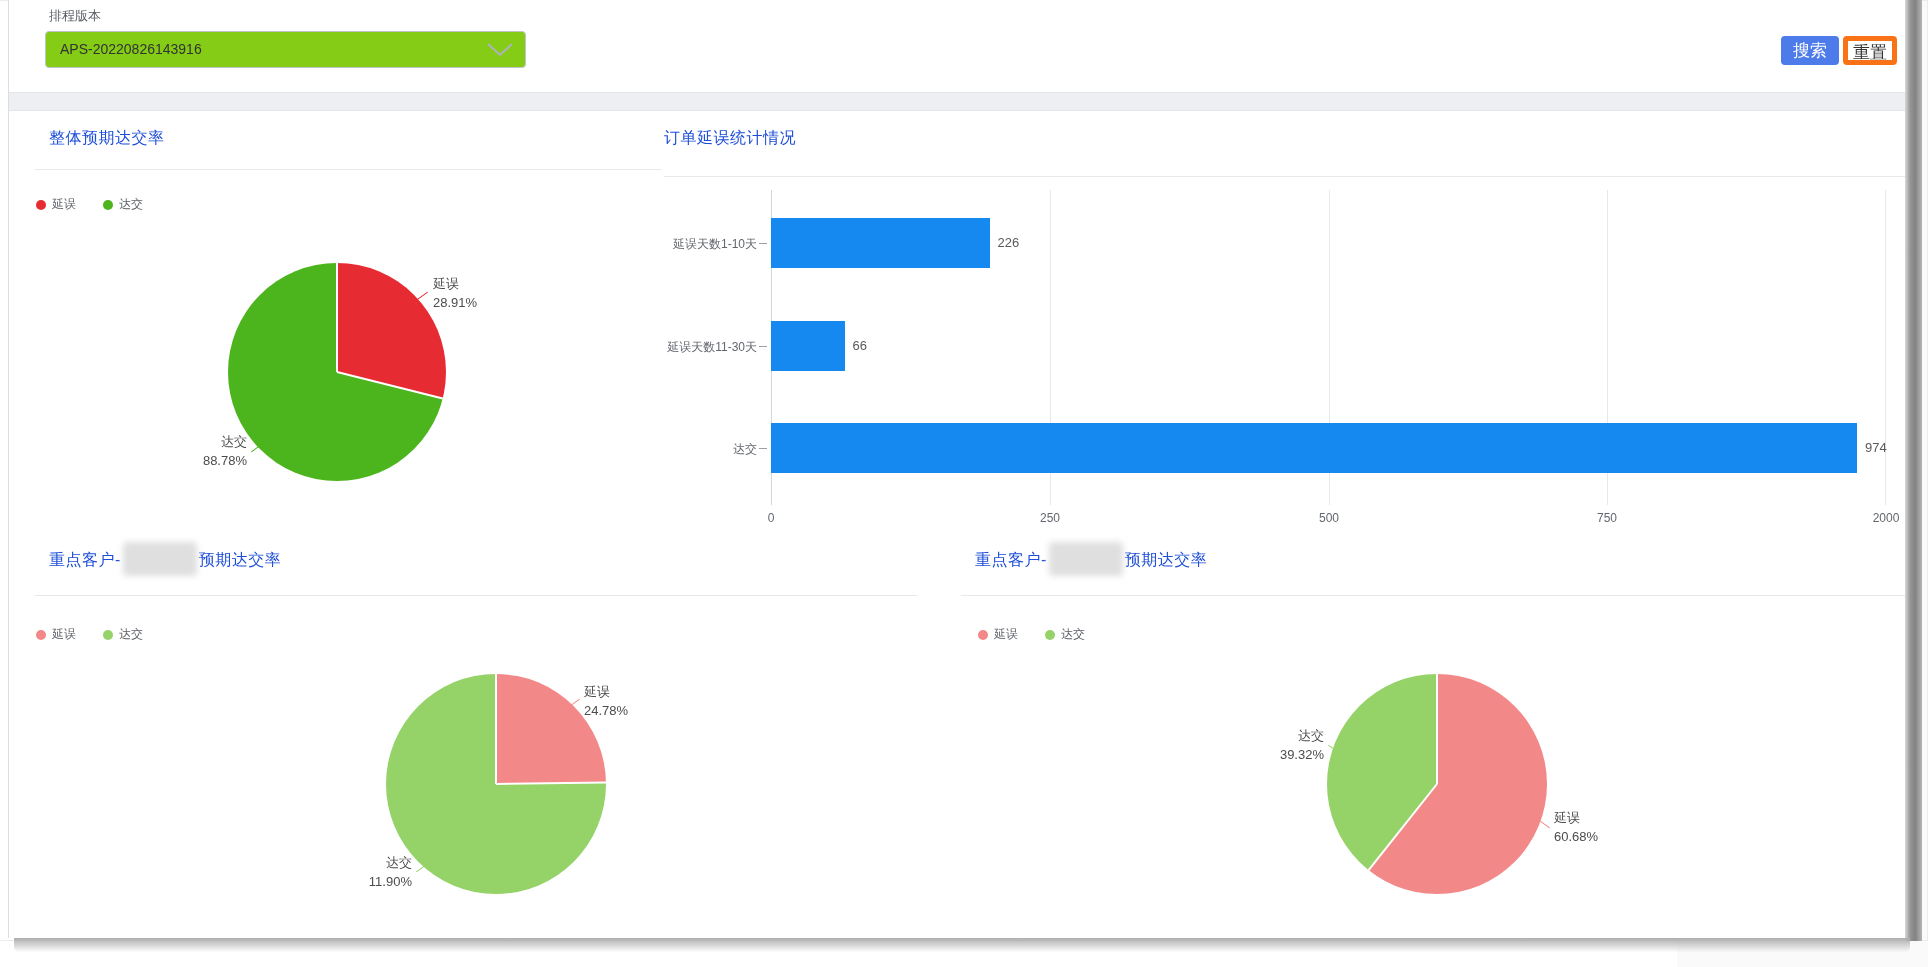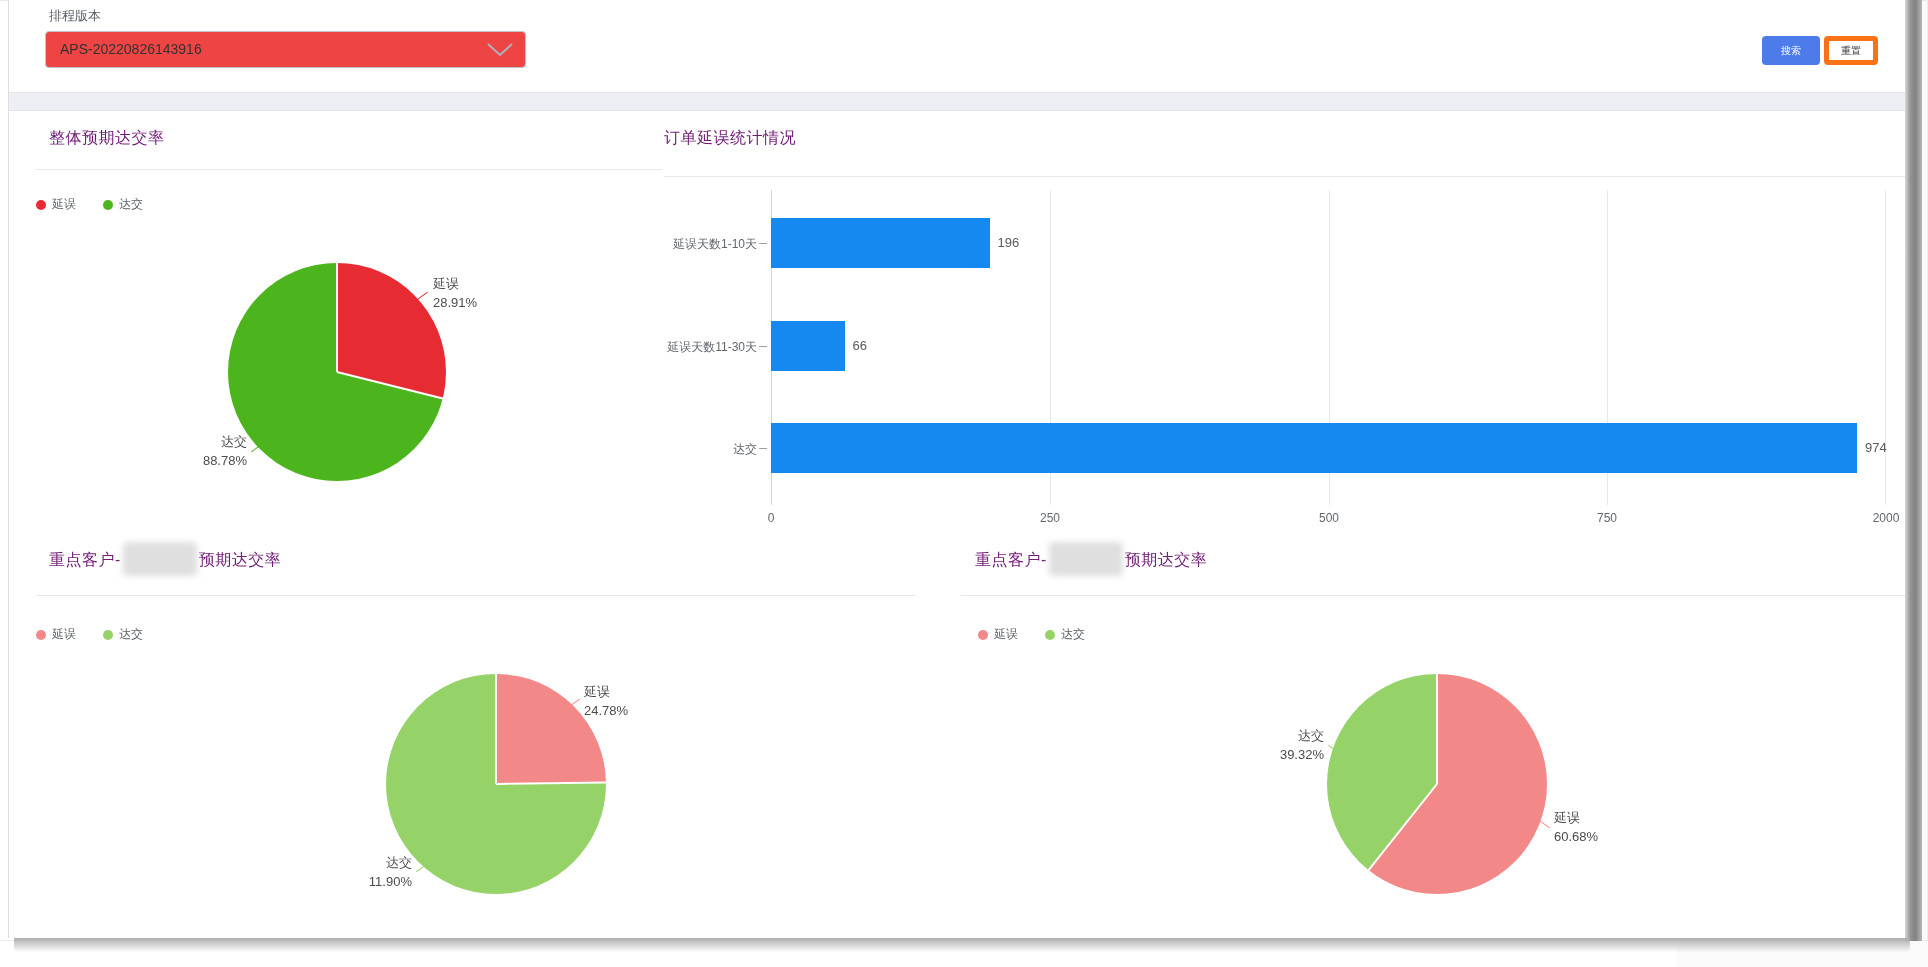--- a/index.html
+++ b/index.html
@@ -7,35 +7,35 @@
   .screen { position:relative; width:1677px; height:967px; background:#fff; }
   .frame { position:absolute; left:0; top:0; width:1928px; height:941px; border:1px solid #ececec; border-left:none; }
   .content { position:absolute; left:8px; top:0; width:1897px; height:938px; background:#fff; border-left:1px solid #dedede; }
   .edge-right { position:absolute; left:1905px; top:0; width:17px; height:941px;
     background:linear-gradient(to right,#d9d9d9 0%,#969696 30%,#828282 60%,#b5b5b5 100%); }
   .edge-bottom { position:absolute; left:14px; top:938px; width:1896px; height:16px; border-radius:0 0 8px 8px;
     background:linear-gradient(to bottom,#aeaeae 0%,rgba(240,240,240,0) 90%); }
 
   
   .filter-label { position:absolute; left:40px; top:7px; font-size:13px; color:#5a5e66; }
-  .select { position:absolute; left:36px; top:31px; width:481px; height:37px; background:#ef4444;
+  .select { position:absolute; left:36px; top:31px; width:481px; height:37px; background:#84cc16;
     border:1px solid #bfc4cc; border-radius:4px; cursor:pointer; }
   .select-value { position:absolute; left:14px; top:0; line-height:35px; font-size:14px; color:#333; }
   .chev { position:absolute; right:12px; top:11px; width:26px; height:14px; }
   .chev polyline { fill:none; stroke:#aeb3bb; stroke-width:2; }
-  .btn { position:absolute; top:36px; height:29px; border-radius:4px; font-size:10px; cursor:pointer;
-    font-family:inherit; }
+  .btn { position:absolute; top:36px; height:29px; border-radius:4px; font-size:17px; cursor:pointer;
+    font-family:inherit;margin-left:19px; }
   .btn-search { left:1753px; width:58px; border:1px solid transparent; color:#fff; }
   .btn-reset { left:1815px; width:54px; background:#fff; border:5px solid #f97316; color:#333; }
 
   .gray-band { position:absolute; left:0; top:92px; width:1897px; height:19px; background:#edeff2;
     border-top:1px solid #e3e5e8; border-bottom:1px solid #e3e5e8; }
 
   
-  .panel-title { position:absolute; font-size:16px; font-weight:500; color:#701a75; letter-spacing:.5px; white-space:nowrap; }
+  .panel-title { position:absolute; font-size:16px; font-weight:500; color:#1d4ed8; letter-spacing:.5px; white-space:nowrap; }
   .t-a { left:40px; top:128px; }
   .t-b { left:655px; top:128px; }
   .t-c { left:40px; top:542px; }
   .t-d { left:966px; top:542px; }
   .divider { position:absolute; height:1px; background:#e7e9ec; }
   .d-a { left:26px; top:169px; width:627px; }
   .d-b { left:655px; top:176px; width:1248px; }
   .d-c { left:26px; top:595px; width:882px; }
   .d-d { left:952px; top:595px; width:951px; }
   .blur-patch { display:inline-block; width:74px; height:34px; vertical-align:-11px; margin:0 2px;
@@ -143,21 +143,21 @@
 
       <div class="bar-plot">
         <div class="gridline axis" style="left:0"></div>
         <div class="gridline" style="left:279px"></div>
         <div class="gridline" style="left:558px"></div>
         <div class="gridline" style="left:836px"></div>
         <div class="gridline" style="left:1114px"></div>
 
         <div class="bar-row" style="top:28px">
           <div class="bar" style="width: 19.6%; background: rgb(22, 137, 240);"></div>
-          <span class="bar-val" style="left: calc(19.6% + 8px);">196</span>
+          <span class="bar-val" style="left: calc(19.6% + 8px);">226</span>
         </div>
         <div class="bar-row" style="top:131px">
           <div class="bar" style="width: 6.6%; background: rgb(22, 137, 240);"></div>
           <span class="bar-val" style="left: calc(6.6% + 8px);">66</span>
         </div>
         <div class="bar-row" style="top:233px">
           <div class="bar" style="width: 97.4%; background: rgb(22, 137, 240);"></div>
           <span class="bar-val" style="left: calc(97.4% + 8px);">974</span>
         </div>
       </div>

